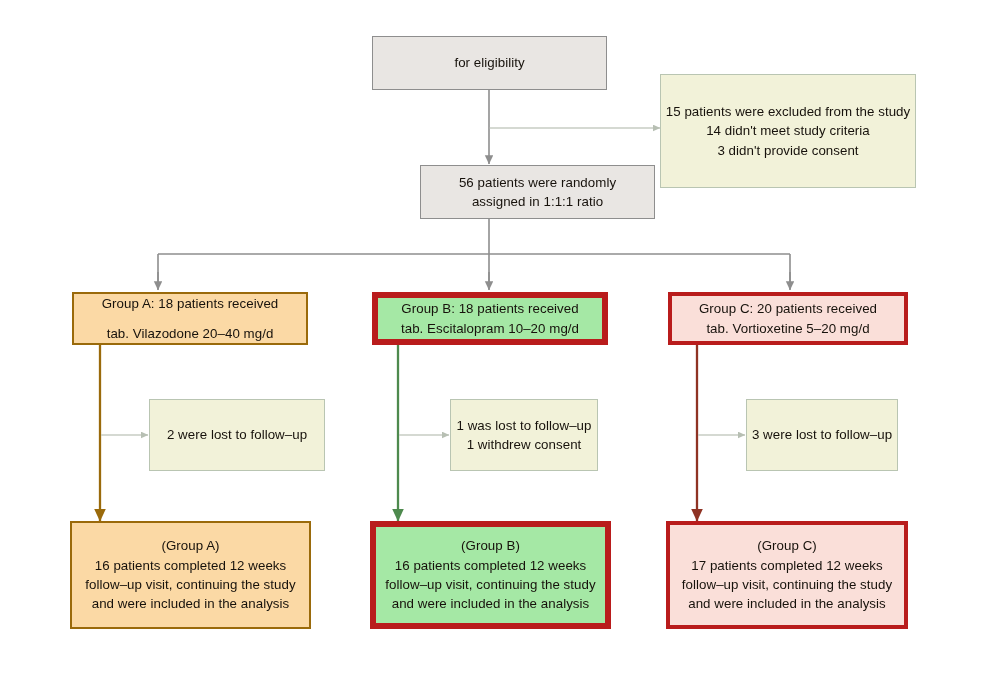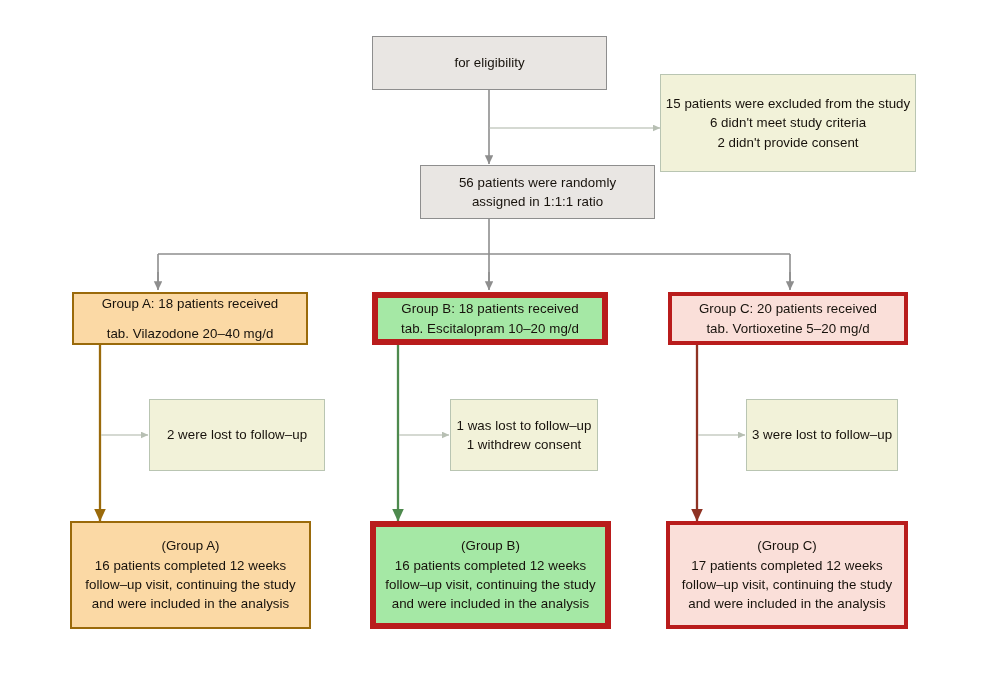--- a/index.html
+++ b/index.html
@@ -58,24 +58,24 @@
     <path d="M399,435 L449,435" fill="none" stroke="#c7cdc3" stroke-width="1.3" marker-end="url(#ah-l)"></path>
 
     <path d="M697,345 L697,521" fill="none" stroke="#8f3324" stroke-width="2.3" marker-end="url(#ah-c)"></path>
     <path d="M698,435 L745,435" fill="none" stroke="#c7cdc3" stroke-width="1.3" marker-end="url(#ah-l)"></path>
   </svg>
 
   <div class="node skin-gray" style="left:372px;top:36px;width:235px;height:54px;">
     <span class="ln">for eligibility</span>
   </div>
 
-  <div class="node skin-cream" style="left:660px;top:74px;width:256px;height:98px;">
+  <div class="node skin-cream" style="left:660px;top:74px;width:256px;height:114px;">
     <span class="ln">15 patients were excluded from the study</span>
-    <span class="ln">6 didn't meet study criteria</span>
-    <span class="ln">2 didn't provide consent</span>
+    <span class="ln">14 didn't meet study criteria</span>
+    <span class="ln">3 didn't provide consent</span>
   </div>
 
   <div class="node skin-gray" style="left:372px;top:165px;width:235px;height:54px;margin-left:48px;">
     <span class="ln">56 patients were randomly</span>
     <span class="ln">assigned in 1:1:1 ratio</span>
   </div>
 
   <div class="node skin-orange" style="left:72px;top:292px;width:236px;height:53px;justify-content:space-between;">
     <span class="ln">Group A: 18 patients received</span>
     <span class="ln">tab. Vilazodone 20–40 mg/d</span>

